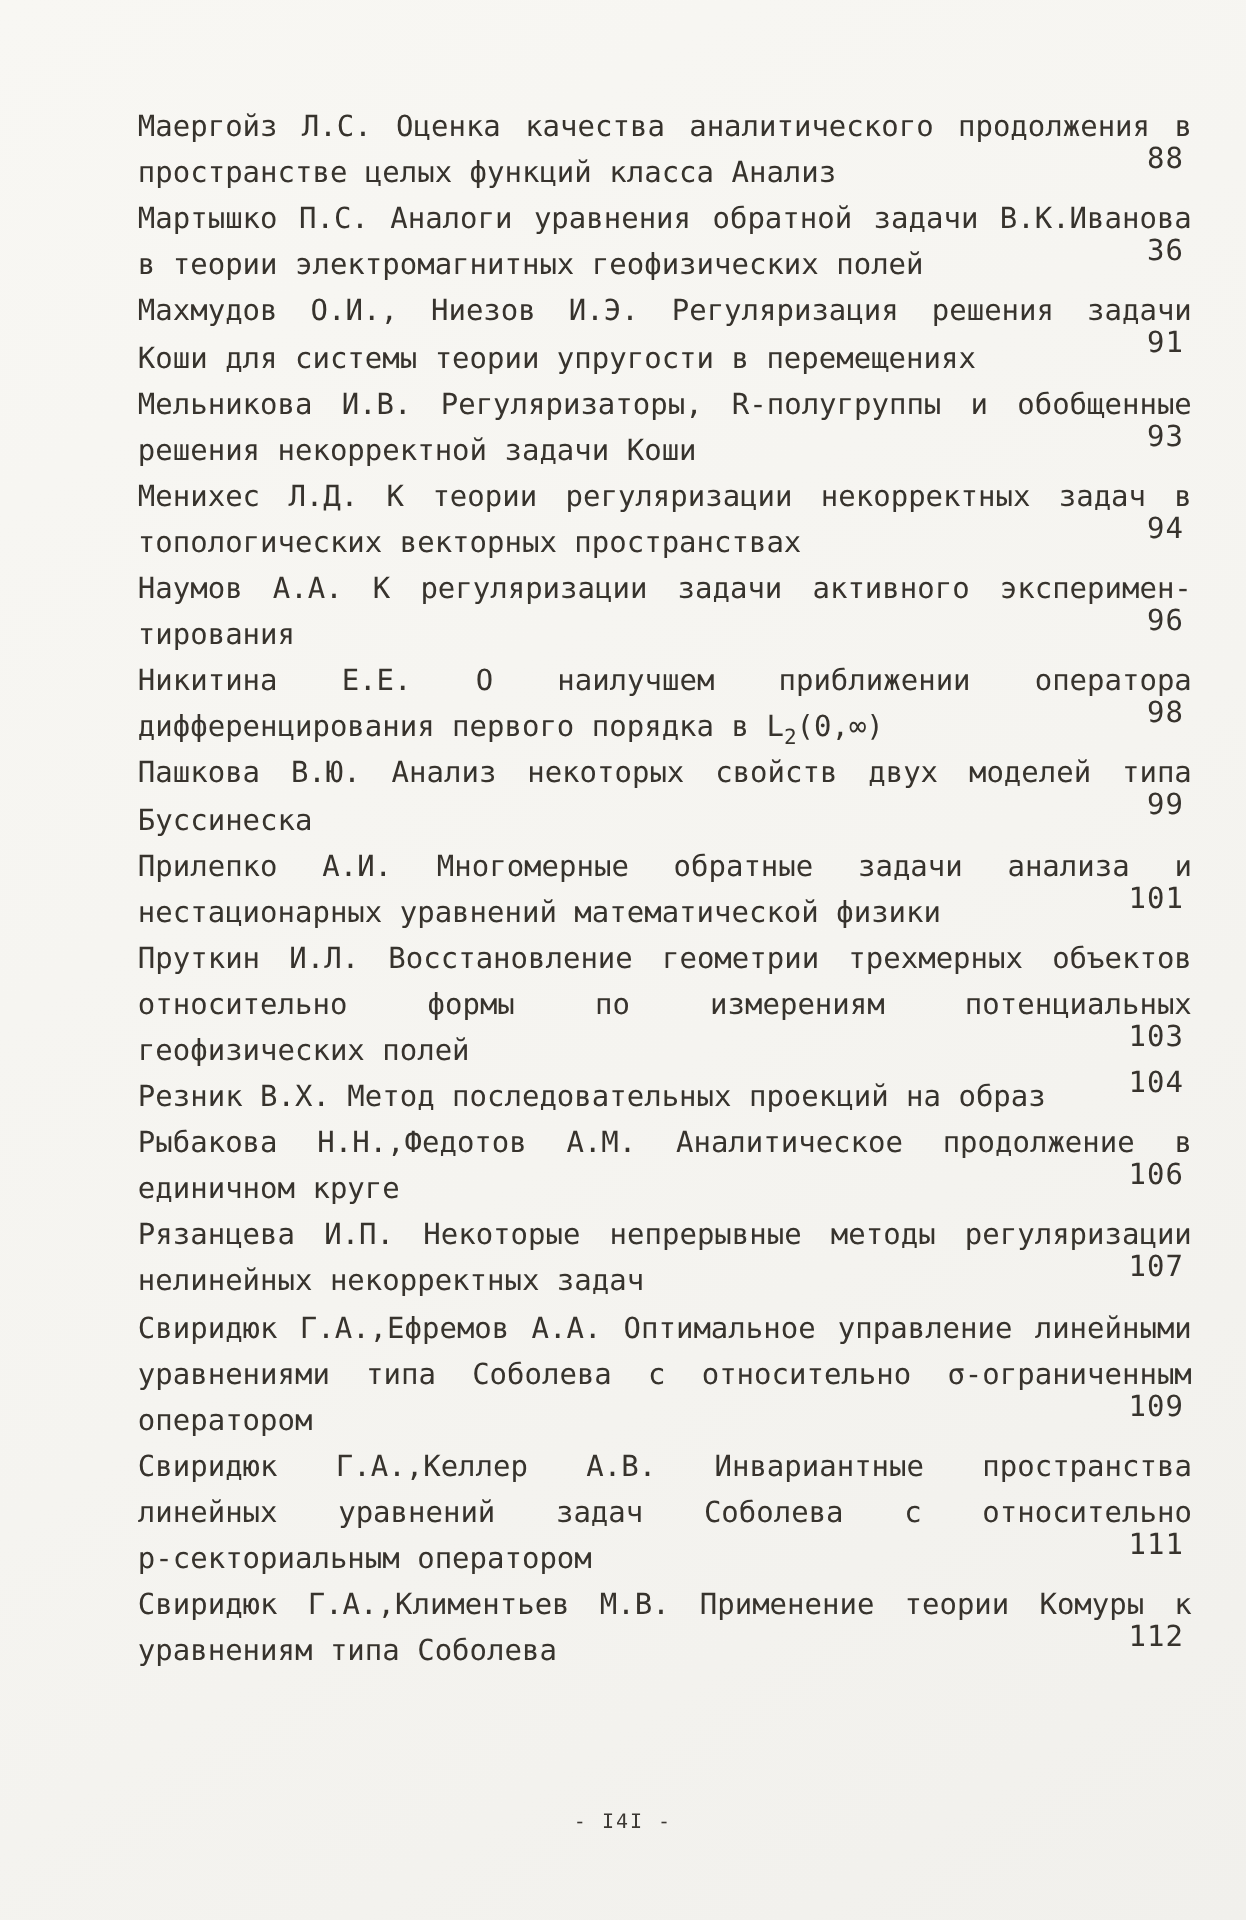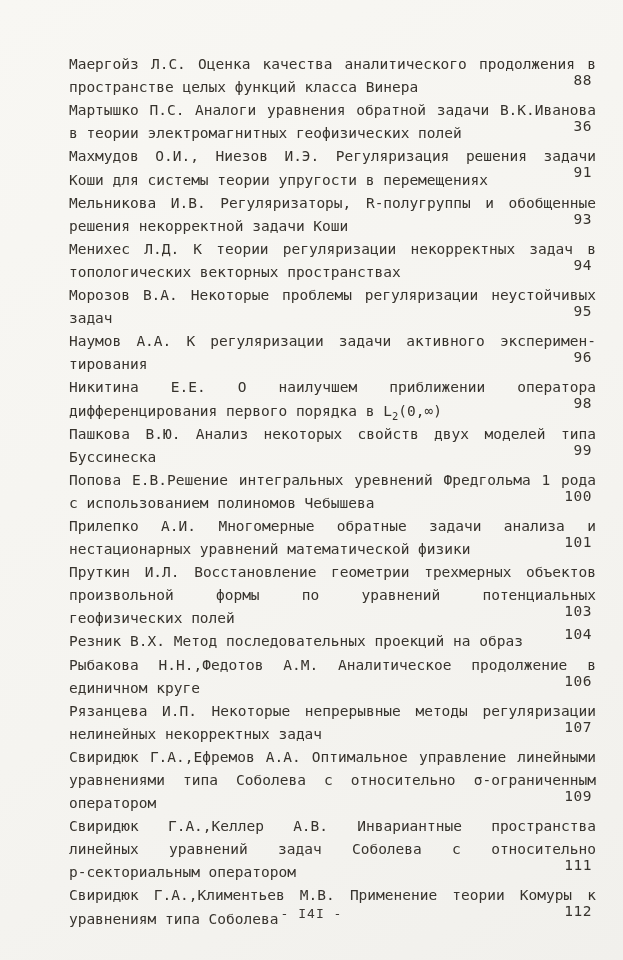--- a/index.html
+++ b/index.html
@@ -43,37 +43,37 @@
   }
   .sub{
     font-size:10.5px;
     vertical-align:-4px;
   }
   .footer{
     position:absolute;
     left:0;top:906px;
     width:623px;
     text-align:center;
-    font-size:13px;
+    font-size:10px;
     letter-spacing:1px;
     color:#3c3833;
   }
 </style>
 </head>
 <body>
 
 <div class="page">
   <div class="toc">
       <div>
         <div class="line">
     <span class="txt j">Маергойз Л.С. Оценка качества аналитического продолжения в</span>
     
   </div>
         <div class="line">
-    <span class="txt">пространстве целых функций класса Винера</span>
+    <span class="txt">пространстве целых функций класса Анализ</span>
     <span class="pageno">88</span>
   </div>
       </div>
       <div>
         <div class="line">
     <span class="txt j">Мартышко П.С. Аналоги уравнения обратной задачи В.К.Иванова</span>
     
   </div>
         <div class="line">
     <span class="txt">в теории электромагнитных геофизических полей</span>
@@ -105,30 +105,20 @@
     <span class="txt j">Менихес Л.Д. К теории регуляризации некорректных задач в</span>
     
   </div>
         <div class="line">
     <span class="txt">топологических векторных пространствах</span>
     <span class="pageno">94</span>
   </div>
       </div>
       <div>
         <div class="line">
-    <span class="txt j">Морозов В.А. Некоторые проблемы регуляризации неустойчивых</span>
-    
-  </div>
-        <div class="line">
-    <span class="txt">задач</span>
-    <span class="pageno">95</span>
-  </div>
-      </div>
-      <div>
-        <div class="line">
     <span class="txt j">Наумов А.А. К регуляризации задачи активного эксперимен-</span>
     
   </div>
         <div class="line">
     <span class="txt">тирования</span>
     <span class="pageno">96</span>
   </div>
       </div>
       <div>
         <div class="line">
@@ -145,45 +135,35 @@
     <span class="txt j">Пашкова В.Ю. Анализ некоторых свойств двух моделей типа</span>
     
   </div>
         <div class="line">
     <span class="txt">Буссинеска</span>
     <span class="pageno">99</span>
   </div>
       </div>
       <div>
         <div class="line">
-    <span class="txt j">Попова Е.В.Решение интегральных уревнений Фредгольма 1 рода</span>
-    
-  </div>
-        <div class="line">
-    <span class="txt">с использованием полиномов Чебышева</span>
-    <span class="pageno">100</span>
-  </div>
-      </div>
-      <div>
-        <div class="line">
     <span class="txt j">Прилепко А.И. Многомерные обратные задачи анализа и</span>
     
   </div>
         <div class="line">
     <span class="txt">нестационарных уравнений математической физики</span>
     <span class="pageno">101</span>
   </div>
       </div>
       <div>
         <div class="line">
     <span class="txt j">Пруткин И.Л. Восстановление геометрии трехмерных объектов</span>
     
   </div>
         <div class="line">
-    <span class="txt j">произвольной формы по уравнений потенциальных</span>
+    <span class="txt j">относительно формы по измерениям потенциальных</span>
     
   </div>
         <div class="line">
     <span class="txt">геофизических полей</span>
     <span class="pageno">103</span>
   </div>
       </div>
       <div>
         <div class="line">
     <span class="txt">Резник В.Х. Метод последовательных проекций на образ</span>

